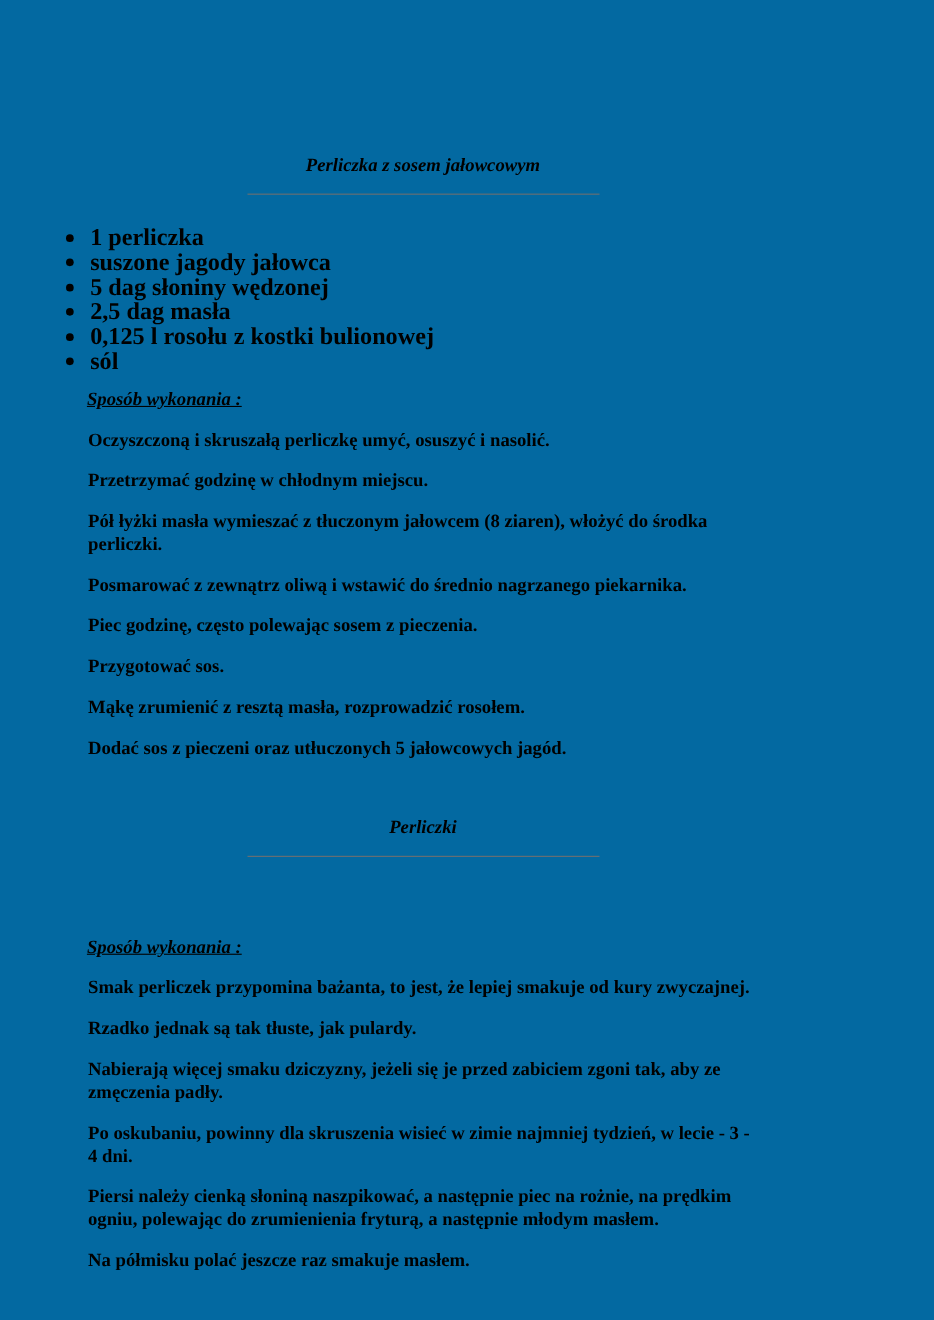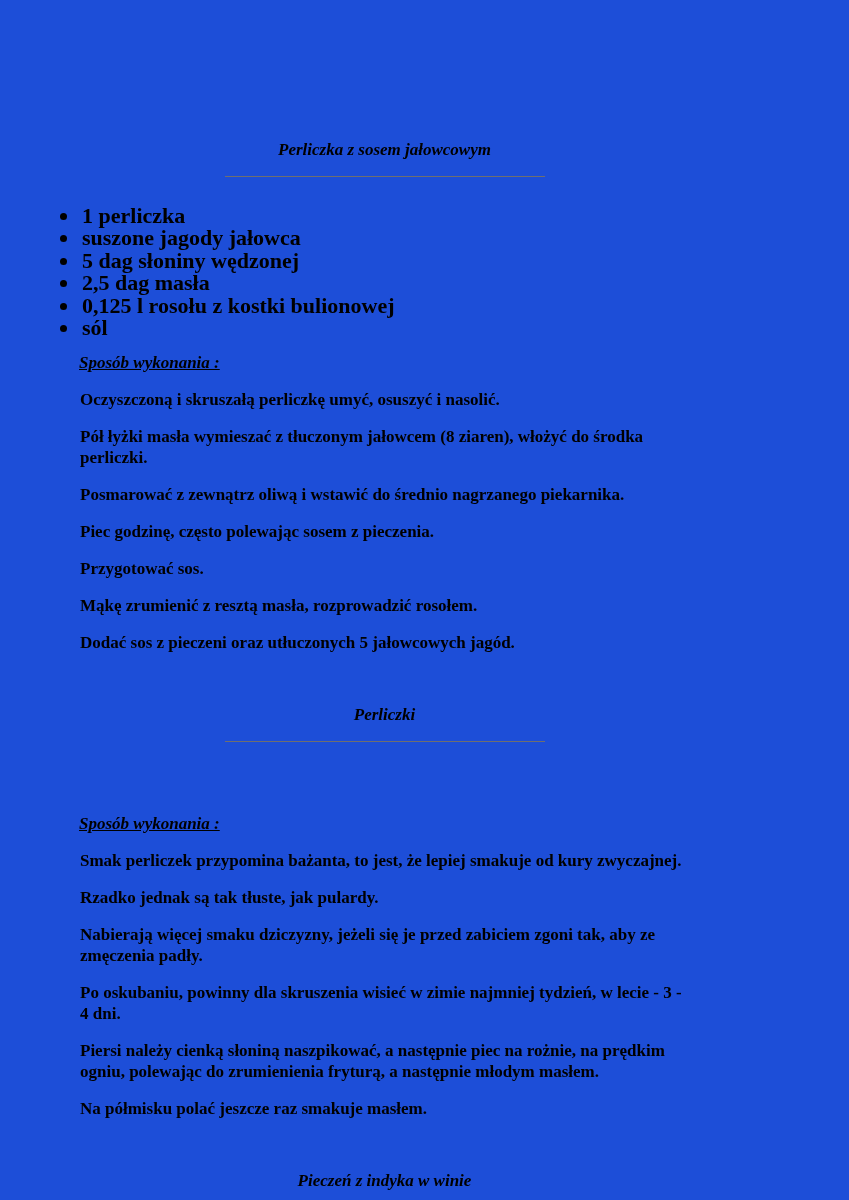--- a/index.html
+++ b/index.html
@@ -4,21 +4,21 @@
 <style>
   html, body {
     margin: 0;
     padding: 0;
     background: #ffffff;
   }
   .page {
     position: relative;
     width: 849px;
     height: 1200px;
-    background: #1d4ed8;
+    background: #0369a1;
     font-family: "Liberation Serif", "DejaVu Serif", serif;
     color: #000000;
     overflow: hidden;
   }
   .content {
     position: relative;
     padding: 140px 144px 0 64px; 
     z-index: 1;
   }
   .recipe-title {
@@ -111,20 +111,21 @@
       <li>5 dag słoniny wędzonej</li>
       <li>2,5 dag masła</li>
       <li>0,125 l rosołu z kostki bulionowej</li>
       <li>sól</li>
     </ul>
 
     <div class="method-heading">Sposób wykonania :</div>
 
     <div class="steps">
       <p class="step">Oczyszczoną i skruszałą perliczkę umyć, osuszyć i nasolić.</p>
+      <p class="step">Przetrzymać godzinę w chłodnym miejscu.</p>
       <p class="step">Pół łyżki masła wymieszać z tłuczonym jałowcem (8 ziaren), włożyć do środka perliczki.</p>
       <p class="step">Posmarować z zewnątrz oliwą i wstawić do średnio nagrzanego piekarnika.</p>
       <p class="step">Piec godzinę, często polewając sosem z pieczenia.</p>
       <p class="step">Przygotować sos.</p>
       <p class="step">Mąkę zrumienić z resztą masła, rozprowadzić rosołem.</p>
       <p class="step">Dodać sos z pieczeni oraz utłuczonych 5 jałowcowych jagód.</p>
     </div>
 
     <h1 class="recipe-title section-gap">Perliczki</h1>
     <div class="title-rule"></div>

